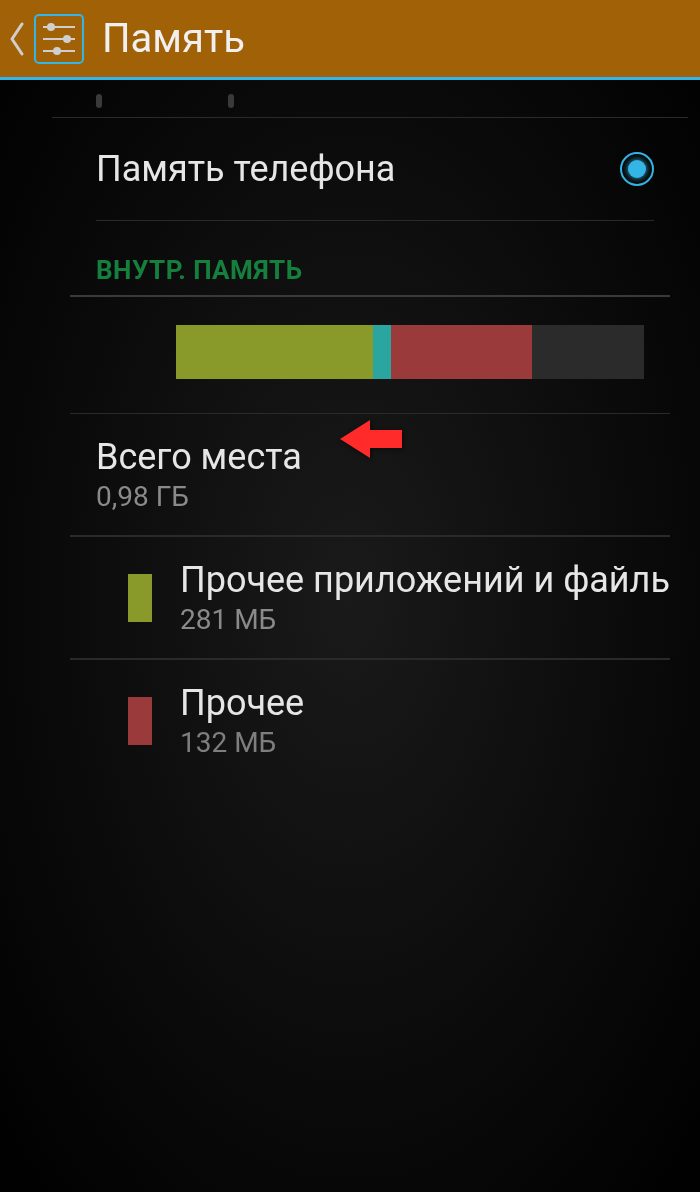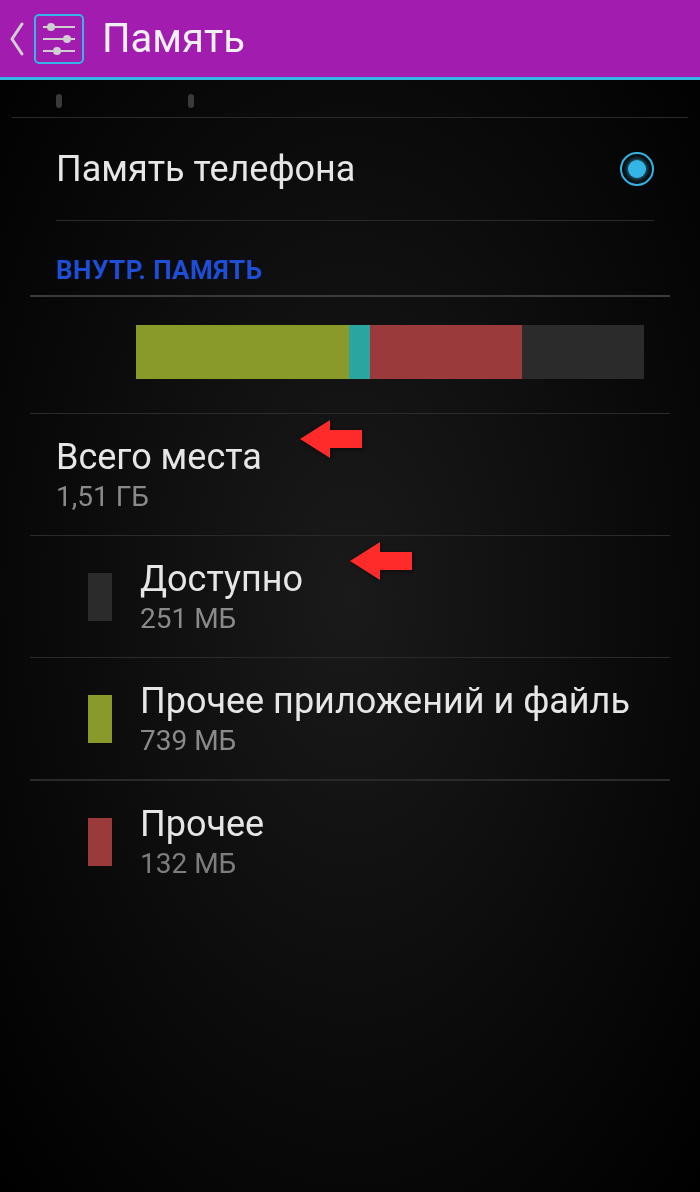--- a/index.html
+++ b/index.html
@@ -9,21 +9,21 @@
     background: radial-gradient(ellipse at center, #1a1a1a 0%, #0a0a0a 60%, #000 100%);
     font-family: "Roboto", "Helvetica Neue", Arial, sans-serif;
     color: #eaeaea;
     overflow: hidden;
   }
   .action-bar {
     height: 80px;
     display: flex;
     align-items: center;
     padding: 0 6px;
-    background: #a21caf;
+    background: #a16207;
     border-bottom: 3px solid #33b5e5;
   }
   .back-caret {
     width: 22px;
     height: 80px;
     display: flex;
     align-items: center;
     justify-content: center;
   }
   .back-caret svg { width: 18px; height: 34px; }
@@ -35,21 +35,21 @@
     justify-content: center;
     margin-left: 2px;
   }
   .settings-icon svg { width: 52px; height: 52px; }
   .action-title {
     font-size: 40px;
     font-weight: 400;
     color: #f0f0f0;
     margin-left: 14px;
   }
-  .content { padding: 12px; }
+  .content { padding: 12px; margin-left: 40px; }
 
   .cut-row {
     height: 26px;
     border-bottom: 1px solid #2a2a2a;
     position: relative;
     overflow: hidden;
   }
   .cut-row::before, .cut-row::after {
     content: "";
     position: absolute;
@@ -92,21 +92,21 @@
     box-shadow: 0 0 6px #33b5e5;
   }
 
   .divider { height: 1px; background: #2a2a2a; margin: 0 34px 0 44px; }
   .divider.full { margin: 0 18px; }
 
   .section-header {
     font-size: 26px;
     font-weight: 700;
     letter-spacing: 0.5px;
-    color: #1d4ed8;
+    color: #15803d;
     padding: 34px 44px 10px 44px;
   }
   .section-underline {
     height: 2px;
     background: #3a3a3a;
     margin: 0 18px;
   }
 
   .bar-wrap {
     padding: 28px 44px 34px 124px;
@@ -213,51 +213,39 @@
       <div class="seg other" style="width:30%"></div>
       <div class="seg free" style="width:24%"></div>
     </div>
   </div>
 
   <div class="divider full"></div>
 
   <div class="item-row" style="position:relative;">
     <div class="item-texts">
       <div class="item-title">Всего места</div>
-      <div class="item-sub">1,51 ГБ</div>
+      <div class="item-sub">0,98 ГБ</div>
     </div>
     <div class="arrow a1">
       <svg viewBox="0 0 62 46">
           <polygon points="0,23 30,4 30,14 62,14 62,32 30,32 30,42" fill="#ff2a2a"></polygon>
         </svg>
     </div>
   </div>
 
   <div class="divider full"></div>
 
-  <div class="item-row with-swatch" style="position:relative;">
-    <div class="swatch sw-avail"></div>
-    <div class="item-texts">
-      <div class="item-title">Доступно</div>
-      <div class="item-sub">251 МБ</div>
-    </div>
-    <div class="arrow a2">
-      <svg viewBox="0 0 62 46">
-          <polygon points="0,23 30,4 30,14 62,14 62,32 30,32 30,42" fill="#ff2a2a"></polygon>
-        </svg>
-    </div>
-  </div>
 
   <div class="divider full"></div>
 
   <div class="item-row with-swatch">
     <div class="swatch sw-apps"></div>
     <div class="item-texts">
       <div class="item-title">Прочее приложений и файль</div>
-      <div class="item-sub">739 МБ</div>
+      <div class="item-sub">281 МБ</div>
     </div>
   </div>
 
   <div class="divider full"></div>
 
 
   <div class="divider full"></div>
 
   <div class="item-row with-swatch last-cut">
     <div class="swatch sw-other"></div>

